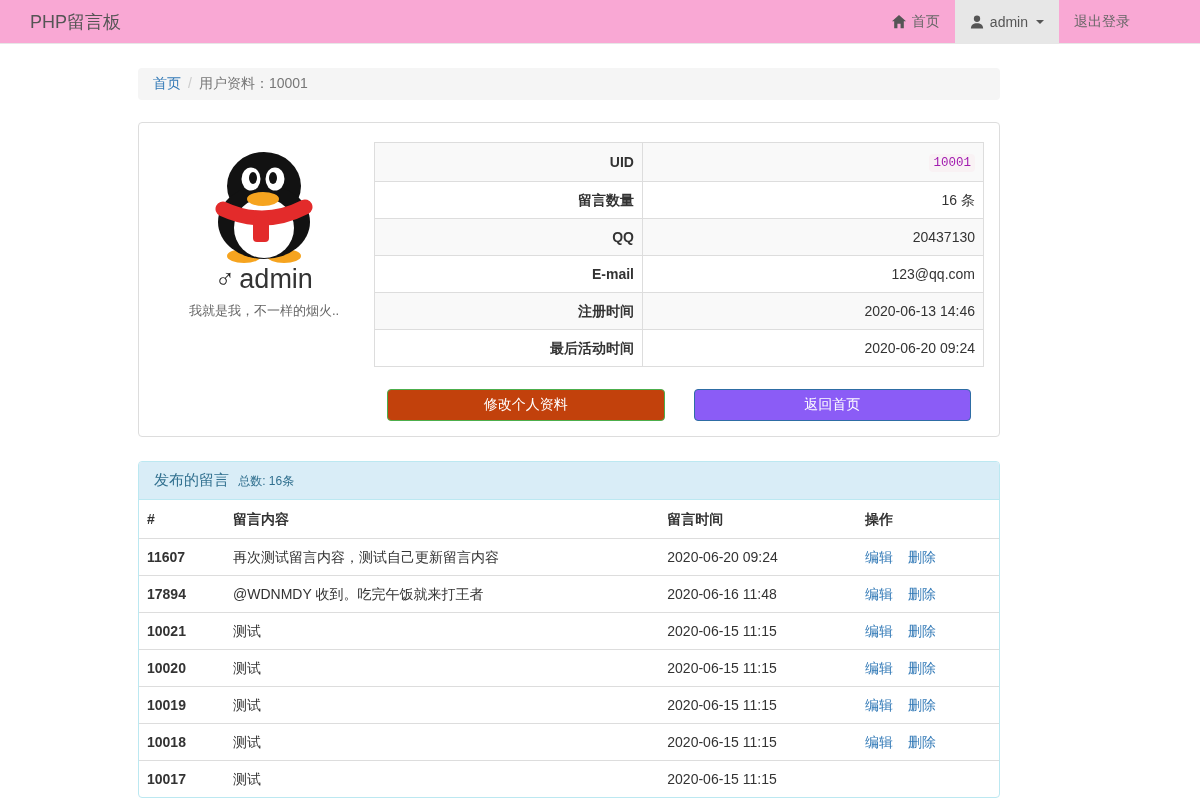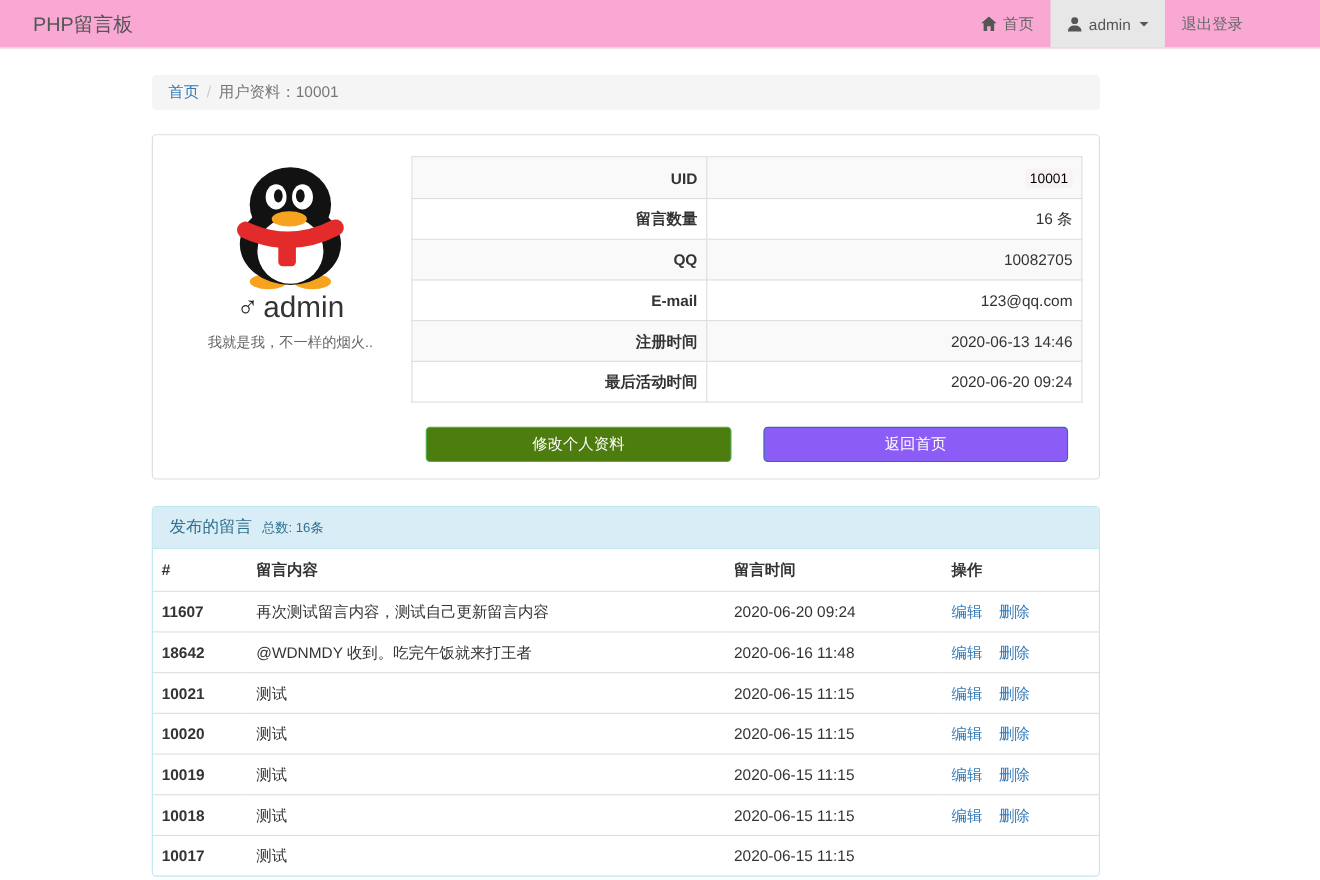--- a/index.html
+++ b/index.html
@@ -43,27 +43,27 @@
   .gender { margin-right: 4px; color: #222; }
   .signature { margin-top: 7px; font-size: 13px; color: #666; }
 
   
   .profile-right { flex: 1; }
   table { border-collapse: collapse; width: 100%; font-size: 14px; }
   .info-table { border: 1px solid #ddd; margin-top: 4px; }
   .info-table td { border: 1px solid #ddd; padding: 8px; text-align: right; line-height: 20px; }
   .info-table .f-label { font-weight: bold; width: 44%; }
   .info-table tr.odd { background: #f9f9f9; }
-  .code { color: #000000; background: #f9f2f4; padding: 2px 4px; border-radius: 4px;
-    font-family: Liberation Sans, sans-serif; font-size: 12.5px; }
+  .code { color: #a21caf; background: #f9f2f4; padding: 2px 4px; border-radius: 4px;
+    font-family: Liberation Mono, monospace; font-size: 12.5px; }
 
   .btn-row { display: flex; gap: 29px; padding: 0 13px; margin-top: 22px; }
   .btn { flex: 1; height: 32px; border-radius: 4px; font-size: 14px; color: #fff;
     cursor: pointer; font-family: inherit; }
-  .btn-success { background: #4d7c0f; border: 1px solid #4cae4c; }
+  .btn-success { background: #c2410c; border: 1px solid #4cae4c; }
   .btn-primary { background: #8b5cf6; border: 1px solid #2e6da4; }
 
   
   .msg-table { width: 100%; }
   .msg-table th { text-align: left; padding: 9px 8px; border-bottom: 1px solid #ddd;
     font-size: 14px; color: #333; line-height: 20px; }
   .msg-table td { padding: 8px; border-top: 1px solid #ddd; line-height: 20px; font-size: 14px; }
   .msg-table tr:first-child td { border-top: none; }
   .col-id { width: 10%; }
   .col-content { width: 50.5%; }
@@ -141,21 +141,21 @@
                 <td class="f-value"><span class="code">10001</span></td>
               </tr>
 
               <tr>
                 <td class="f-label">留言数量</td>
                 <td class="f-value"><span>16 条</span></td>
               </tr>
 
               <tr class="odd">
                 <td class="f-label">QQ</td>
-                <td class="f-value"><span>10082705</span></td>
+                <td class="f-value"><span>20437130</span></td>
               </tr>
 
               <tr>
                 <td class="f-label">E-mail</td>
                 <td class="f-value"><span>123@qq.com</span></td>
               </tr>
 
               <tr class="odd">
                 <td class="f-label">注册时间</td>
                 <td class="f-value"><span>2020-06-13 14:46</span></td>
@@ -196,21 +196,21 @@
           <tr>
             <td class="m-id">11607</td>
             <td>再次测试留言内容，测试自己更新留言内容</td>
             <td>2020-06-20 09:24</td>
             <td>
               <a class="link">编辑</a><a class="link">删除</a>
             </td>
           </tr>
 
           <tr>
-            <td class="m-id">18642</td>
+            <td class="m-id">17894</td>
             <td>@WDNMDY 收到。吃完午饭就来打王者</td>
             <td>2020-06-16 11:48</td>
             <td>
               <a class="link">编辑</a><a class="link">删除</a>
             </td>
           </tr>
 
           <tr>
             <td class="m-id">10021</td>
             <td>测试</td>

